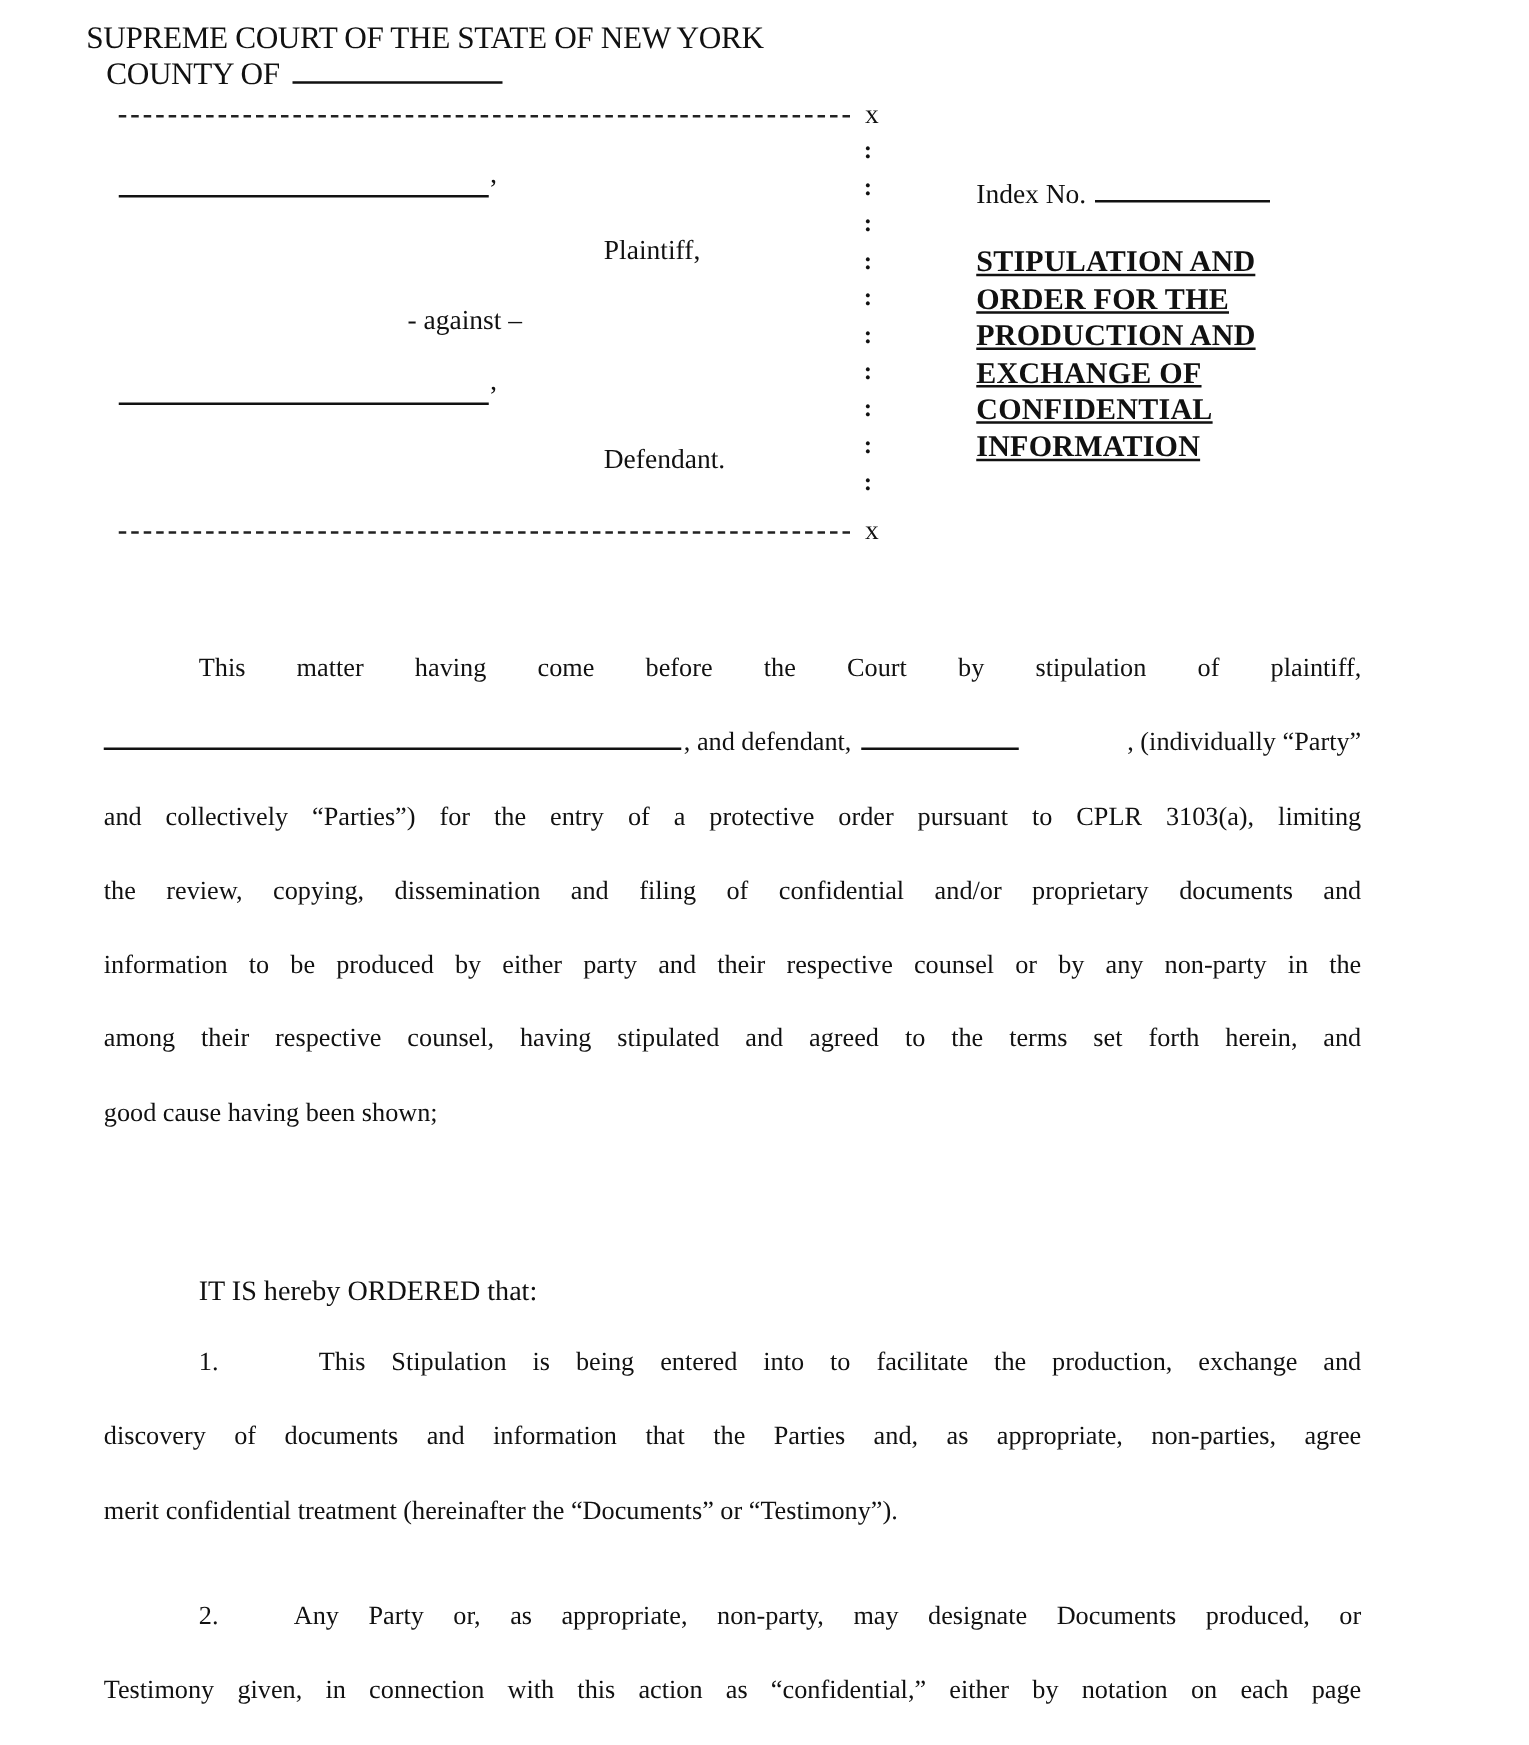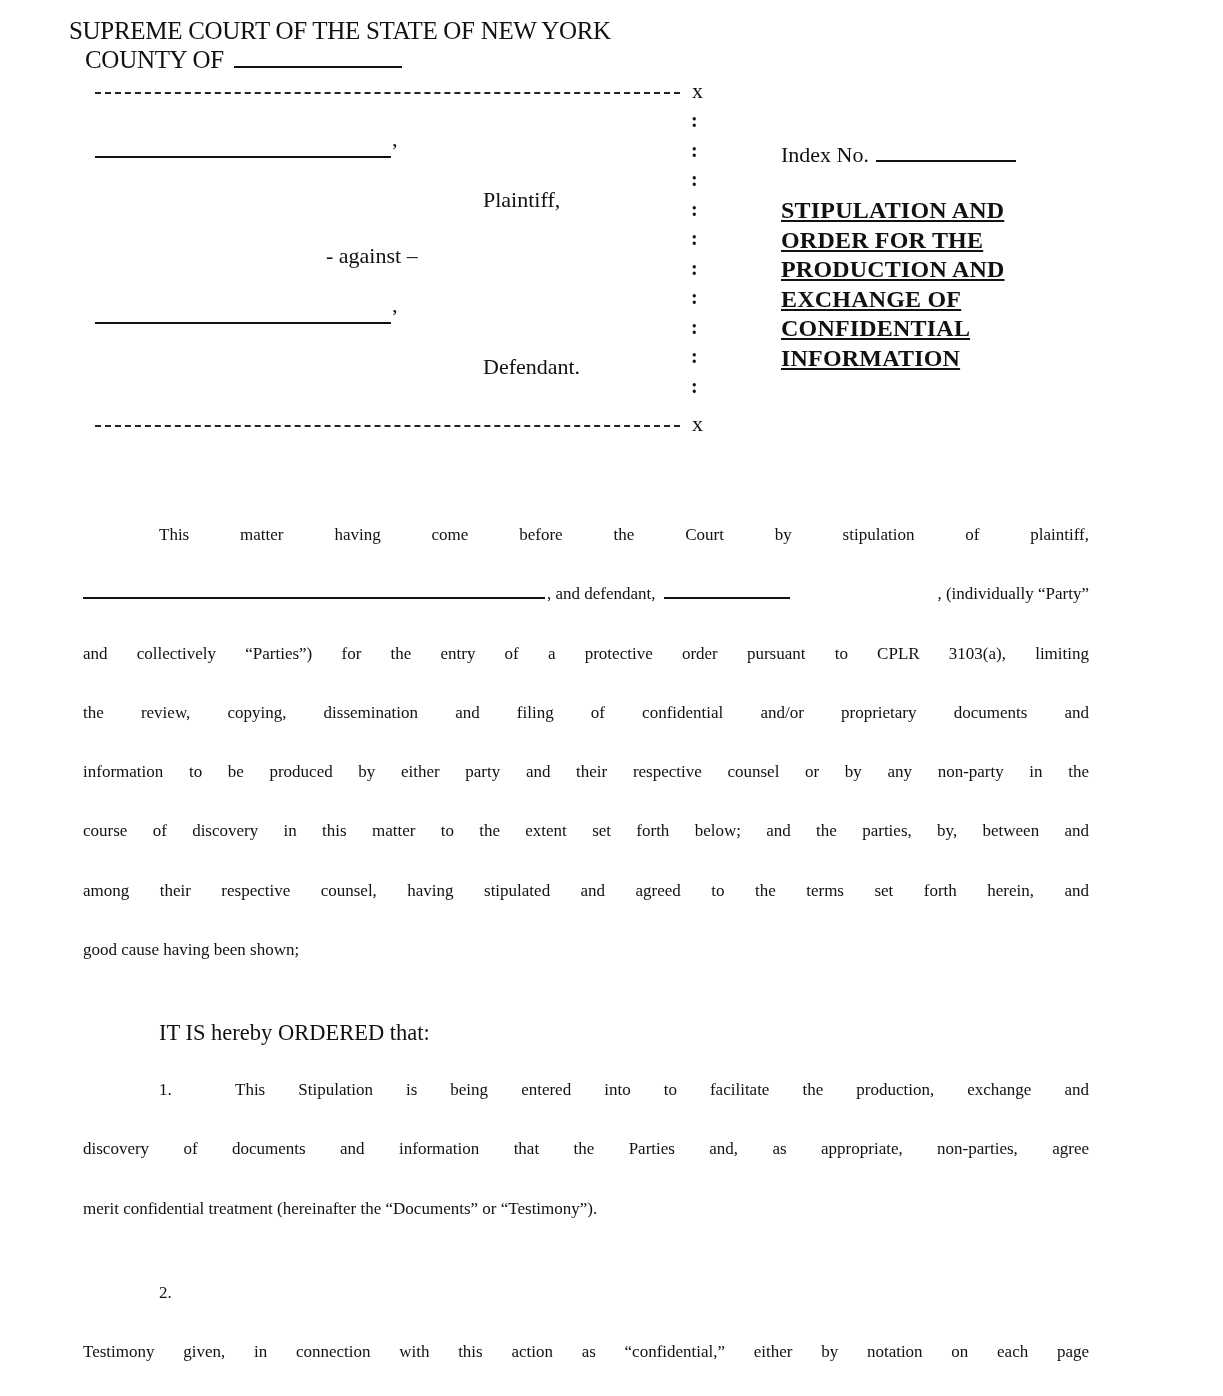--- a/index.html
+++ b/index.html
@@ -17,21 +17,21 @@
   .xmark { font-size: 22px; }
   .colon { position: absolute; left: 691px; font-size: 20px; font-weight: bold; line-height: 20px; }
   .caption { font-size: 22px; }
   .title {
     position: absolute; left: 781px; top: 196px; font-weight: bold;
     font-size: 24px; line-height: 29.6px; letter-spacing: 0.2px; text-decoration: underline;
   }
   .title div { white-space: nowrap; }
   .para {
     position: absolute; left: 83px; width: 1006px;
-    font-size: 17px; line-height: 59.3px; text-align: justify;
+    font-size: 21px; line-height: 59.3px; text-align: justify;
   }
   .line { white-space: nowrap; text-align: justify; text-align-last: justify; height: 59.3px; }
   .line.last { text-align-last: left; }
   .indent { padding-left: 76px; }
   .num { display: inline-block; width: 76px; }
 </style>
 </head>
 <body>
 
 <div class="abs court" style="left:69px; top:16px;">SUPREME COURT OF THE STATE OF NEW YORK</div>
@@ -87,34 +87,34 @@
   <div class="line indent">This matter having come before the Court by stipulation of plaintiff,</div>
   <div class="line" style="text-align-last:left; display:flex; align-items:baseline;">
     <span class="blank" style="width:462px;"></span>
     <span style="margin-left:2px;">, and defendant,</span>
     <span class="blank" style="width:126px; margin-left:8px;"></span>
     <span style="margin-left:auto;">, (individually “Party”</span>
   </div>
   <div class="line">and collectively “Parties”) for the entry of a protective order pursuant to CPLR 3103(a), limiting</div>
   <div class="line">the review, copying, dissemination and filing of confidential and/or proprietary documents and</div>
   <div class="line">information to be produced by either party and their respective counsel or by any non-party in the</div>
-  <div class="line">course of discovery in this matter to the extent set forth below; and the parties, by, between and</div>
   <div class="line">among their respective counsel, having stipulated and agreed to the terms set forth herein, and</div>
   <div class="line last">good cause having been shown;</div>
 </div>
 
 <div class="abs" style="left:159px; top:1020px; font-size:22.5px;">IT IS hereby ORDERED that:</div>
 
 <div class="para" style="top:1060px;">
   <div class="line indent" style="display:flex; align-items:baseline;">
     <span class="num">1.</span>
-    <span style="flex:1; text-align:justify; text-align-last:justify;">This Stipulation is being entered into to facilitate the production, exchange and</span>
+    <span style="flex:1; text-align:justify; text-align-last:justify;margin-left:20px;">This Stipulation is being entered into to facilitate the production, exchange and</span>
   </div>
   <div class="line">discovery of documents and information that the Parties and, as appropriate, non-parties, agree</div>
   <div class="line last">merit confidential treatment (hereinafter the “Documents” or “Testimony”).</div>
 </div>
 
 <div class="para" style="top:1263px;">
   <div class="line indent" style="display:flex; align-items:baseline;">
     <span class="num">2.</span>
+    <span style="flex:1; text-align:justify; text-align-last:justify;">Any Party or, as appropriate, non-party, may designate Documents produced, or</span>
   </div>
   <div class="line">Testimony given, in connection with this action as “confidential,” either by notation on each page</div>
 </div>
 
 </body></html>

